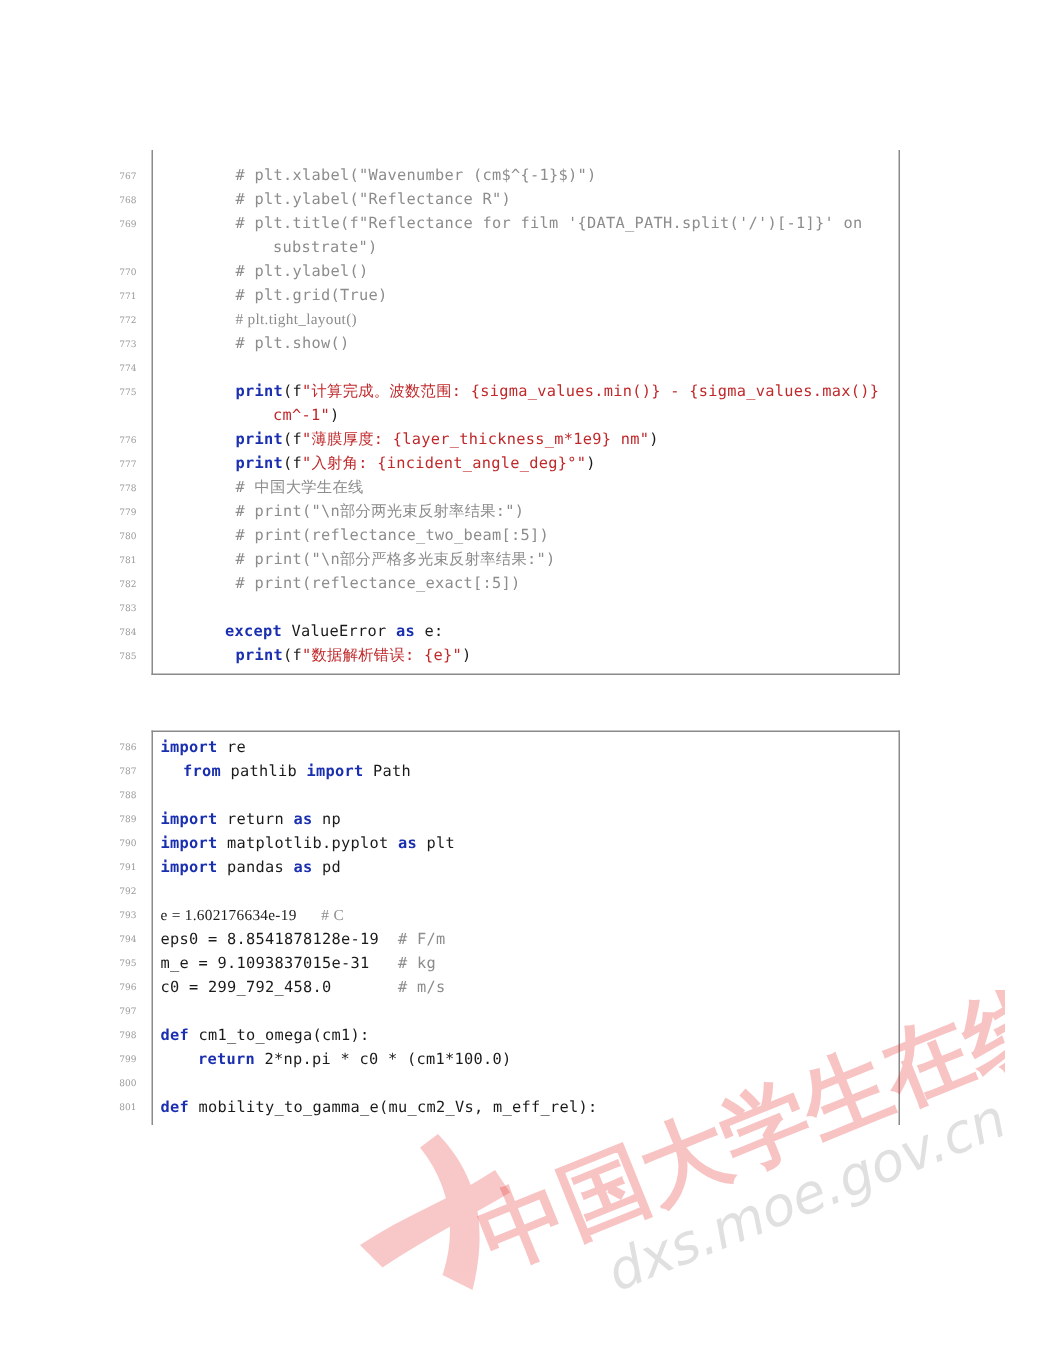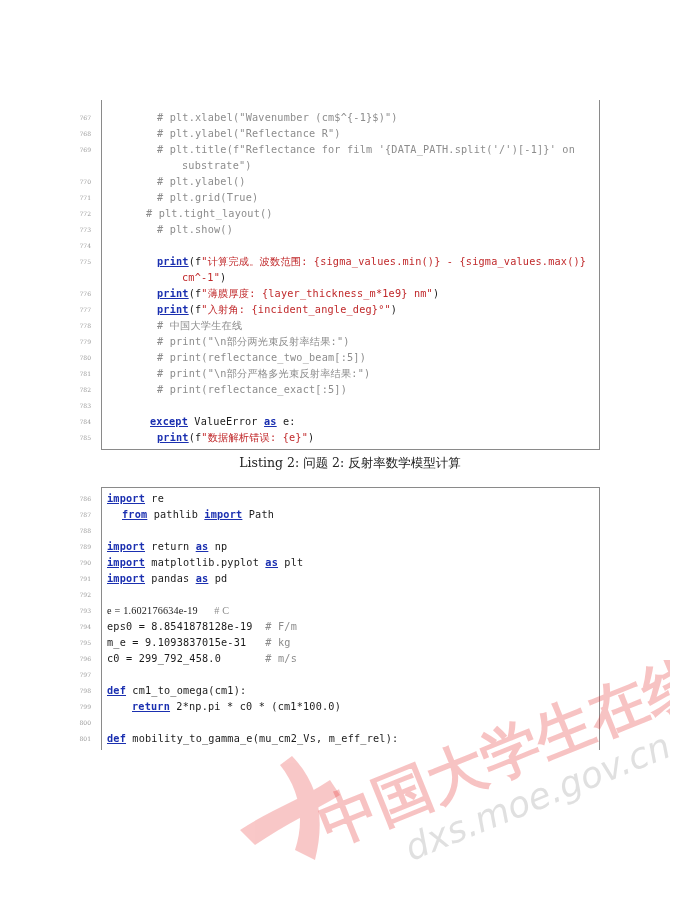--- a/index.html
+++ b/index.html
@@ -7,21 +7,21 @@
   .page { position: absolute; left: 0; top: 0; width: 700px; height: 905px; background: #fff; }
 
   .listing-box { position: absolute; left: 101px; width: 497px; border-left: 1px solid #8a8a8a; border-right: 1px solid #8a8a8a; }
   #box1 { top: 100px; height: 349px; border-bottom: 1px solid #8a8a8a; }
   #box2 { top: 487px; height: 262px; border-top: 1px solid #8a8a8a; }
 
   .line { position: absolute; left: 0; height: 16px; white-space: pre; font-size: 10.2px; line-height: 16px; color: #1a1a1a; letter-spacing: 0.2px; }
   .lnum { position: absolute; width: 22px; text-align: right; font-family: "DejaVu Serif", serif; font-size: 6px; color: #9a9a9a; line-height: 16px; }
   .code { position: absolute; left: 5px; }
 
-  .kw { color: #1a2fb0; font-weight: bold; text-decoration: underline; }
+  .kw { color: #1a2fb0; font-weight: bold; }
   .str { color: #c0282a; }
   .cm { color: #8c8c8c; }
   .nm { color: #1a1a1a; }
 
   .caption { position: absolute; top: 455px; left: 0; width: 700px; text-align: center; font-family: "DejaVu Serif", serif; font-size: 12.5px; color: #222; }
 
   .watermark { position: absolute; left: 230px; top: 660px; width: 440px; height: 230px; pointer-events: none; }
 </style>
 </head>
 <body>
@@ -35,21 +35,21 @@
       <div class="line" style="top: 26px;"><span class="code" style="left: 55px;"><span class="cm"># plt.ylabel("Reflectance R")</span></span></div>
       <div class="lnum" style="top: 42px; left: -33px;">769</div>
       <div class="line" style="top: 42px;"><span class="code" style="left: 55px;"><span class="cm"># plt.title(f"Reflectance for film '{DATA_PATH.split('/')[-1]}' on</span></span></div>
       <div class="lnum" style="top: 58px; left: -33px;"></div>
       <div class="line" style="top: 58px;"><span class="code" style="left: 80px;"><span class="cm">substrate")</span></span></div>
       <div class="lnum" style="top: 74px; left: -33px;">770</div>
       <div class="line" style="top: 74px;"><span class="code" style="left: 55px;"><span class="cm"># plt.ylabel()</span></span></div>
       <div class="lnum" style="top: 90px; left: -33px;">771</div>
       <div class="line" style="top: 90px;"><span class="code" style="left: 55px;"><span class="cm"># plt.grid(True)</span></span></div>
       <div class="lnum" style="top: 106px; left: -33px;">772</div>
-      <div class="line" style="top: 106px;"><span class="code" style="left: 44px;"><span class="cm"># plt.tight_layout()</span></span></div>
+      <div class="line" style="top: 106px;"><span class="code" style="left: 55px; font-family: Liberation Serif, serif;"><span class="cm"># plt.tight_layout()</span></span></div>
       <div class="lnum" style="top: 122px; left: -33px;">773</div>
       <div class="line" style="top: 122px;"><span class="code" style="left: 55px;"><span class="cm"># plt.show()</span></span></div>
       <div class="lnum" style="top: 138px; left: -33px;">774</div>
       <div class="line" style="top: 138px;"><span class="code" style="left: 5px;"></span></div>
       <div class="lnum" style="top: 154px; left: -33px;">775</div>
       <div class="line" style="top: 154px;"><span class="code" style="left: 55px;"><span class="kw">print</span><span class="nm">(f</span><span class="str">"计算完成。波数范围: {sigma_values.min()} - {sigma_values.max()}</span></span></div>
       <div class="lnum" style="top: 170px; left: -33px;"></div>
       <div class="line" style="top: 170px;"><span class="code" style="left: 80px;"><span class="str">cm^-1"</span><span class="nm">)</span></span></div>
       <div class="lnum" style="top: 186px; left: -33px;">776</div>
       <div class="line" style="top: 186px;"><span class="code" style="left: 55px;"><span class="kw">print</span><span class="nm">(f</span><span class="str">"薄膜厚度: {layer_thickness_m*1e9} nm"</span><span class="nm">)</span></span></div>
@@ -66,21 +66,20 @@
       <div class="lnum" style="top: 282px; left: -33px;">782</div>
       <div class="line" style="top: 282px;"><span class="code" style="left: 55px;"><span class="cm"># print(reflectance_exact[:5])</span></span></div>
       <div class="lnum" style="top: 298px; left: -33px;">783</div>
       <div class="line" style="top: 298px;"><span class="code" style="left: 5px;"></span></div>
       <div class="lnum" style="top: 314px; left: -33px;">784</div>
       <div class="line" style="top: 314px;"><span class="code" style="left: 48px;"><span class="kw">except</span><span class="nm"> ValueError </span><span class="kw">as</span><span class="nm"> e:</span></span></div>
       <div class="lnum" style="top: 330px; left: -33px;">785</div>
       <div class="line" style="top: 330px;"><span class="code" style="left: 55px;"><span class="kw">print</span><span class="nm">(f</span><span class="str">"数据解析错误: {e}"</span><span class="nm">)</span></span></div>
     </div>
 
-  <div class="caption">Listing 2: 问题 2: 反射率数学模型计算</div>
 
   <div id="box2" class="listing-box">
       <div class="lnum" style="top: 3px; left: -33px;">786</div>
       <div class="line" style="top: 3px;"><span class="code" style="left: 5px;"><span class="kw">import</span><span class="nm"> re</span></span></div>
       <div class="lnum" style="top: 19px; left: -33px;">787</div>
       <div class="line" style="top: 19px;"><span class="code" style="left: 20px;"><span class="kw">from</span><span class="nm"> pathlib </span><span class="kw">import</span><span class="nm"> Path</span></span></div>
       <div class="lnum" style="top: 35px; left: -33px;">788</div>
       <div class="line" style="top: 35px;"><span class="code" style="left: 5px;"></span></div>
       <div class="lnum" style="top: 51px; left: -33px;">789</div>
       <div class="line" style="top: 51px;"><span class="code" style="left: 5px;"><span class="kw">import</span><span class="nm"> return </span><span class="kw">as</span><span class="nm"> np</span></span></div>

